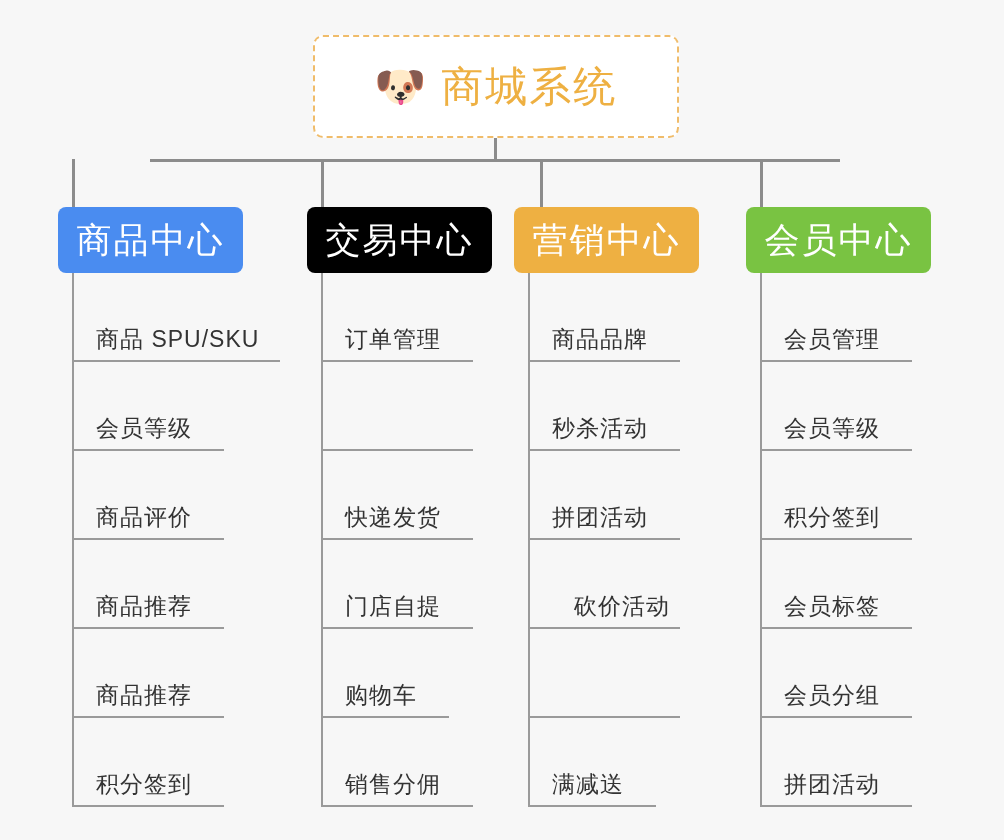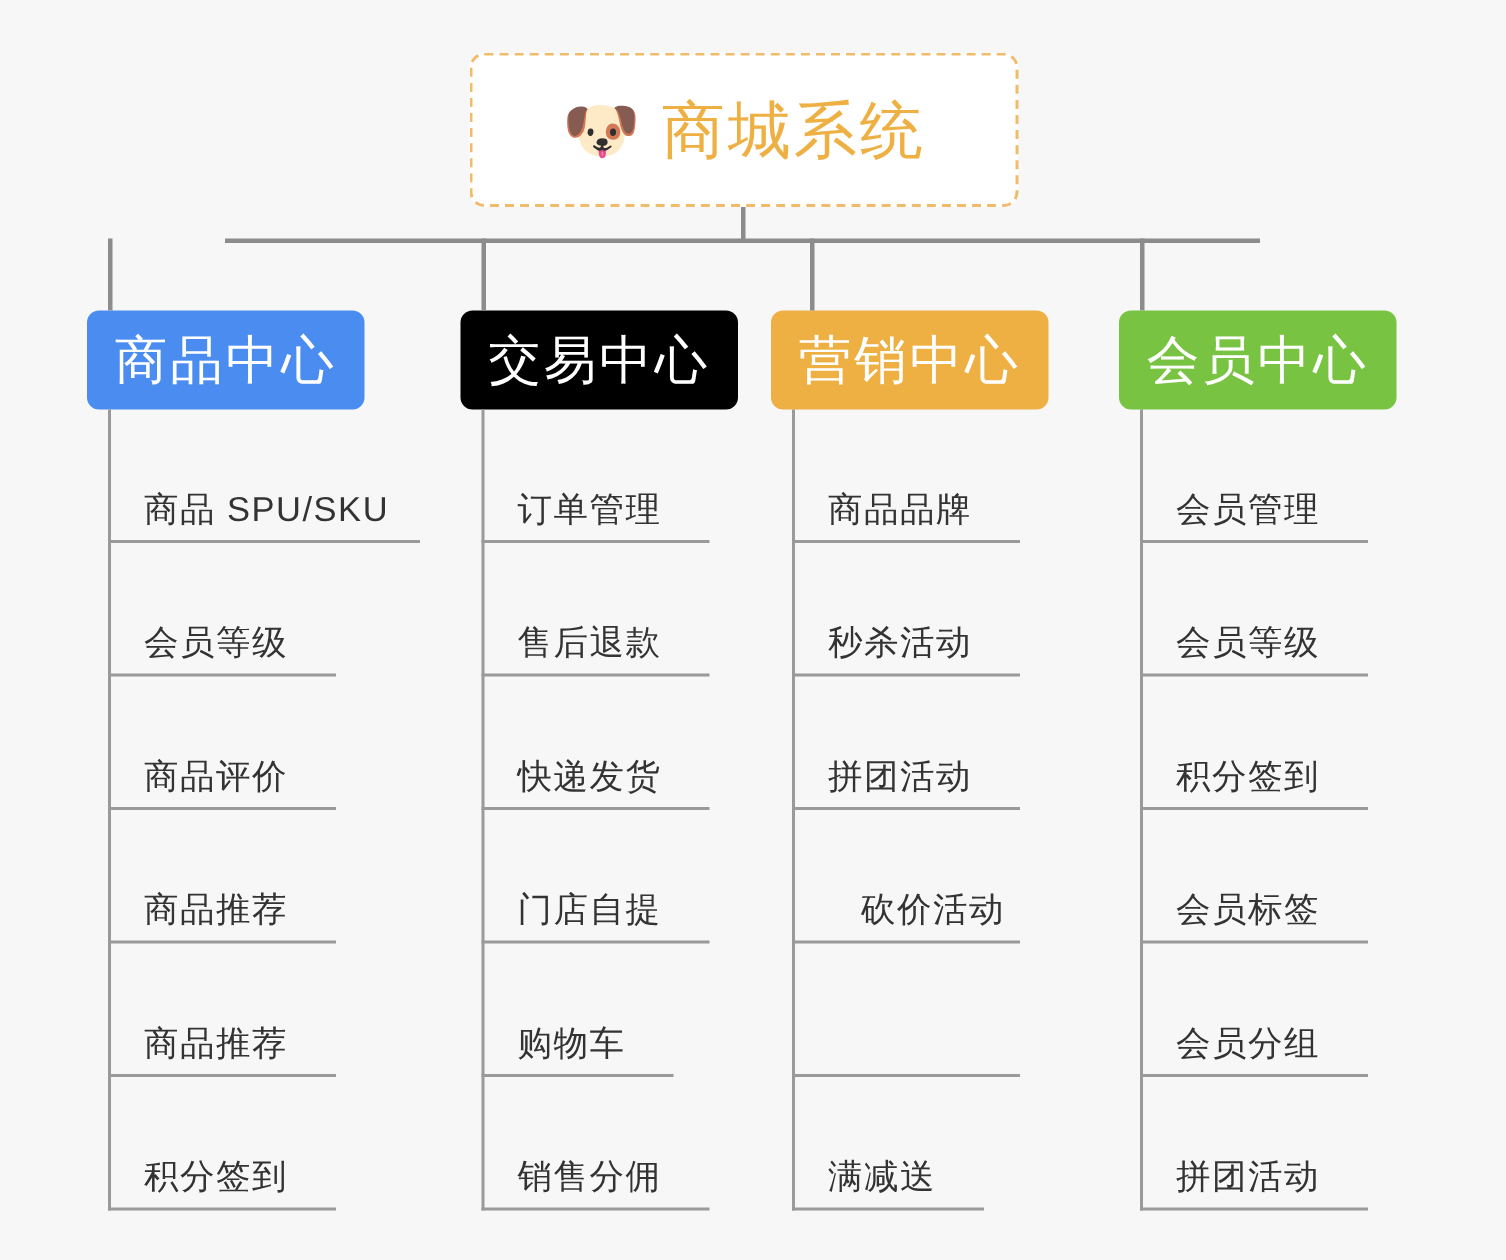--- a/index.html
+++ b/index.html
@@ -175,21 +175,20 @@
           <span>交易中心</span>
         </div>
         <div class="leaf-list">
           <div class="spine" style="left: 14px; height: 534px;"></div>
           <div class="leaf">
             <div class="leaf-underline" style="left: 14px; width: 152px;"></div>
             <div class="leaf-label" style="margin-left: 38px;">订单管理</div>
           </div>
           <div class="leaf">
             <div class="leaf-underline" style="left: 14px; width: 152px;"></div>
-            <div class="leaf-label" style="margin-left: 38px;">售后退款</div>
           </div>
           <div class="leaf">
             <div class="leaf-underline" style="left: 14px; width: 152px;"></div>
             <div class="leaf-label" style="margin-left: 38px;">快递发货</div>
           </div>
           <div class="leaf">
             <div class="leaf-underline" style="left: 14px; width: 152px;"></div>
             <div class="leaf-label" style="margin-left: 38px;">门店自提</div>
           </div>
           <div class="leaf">

